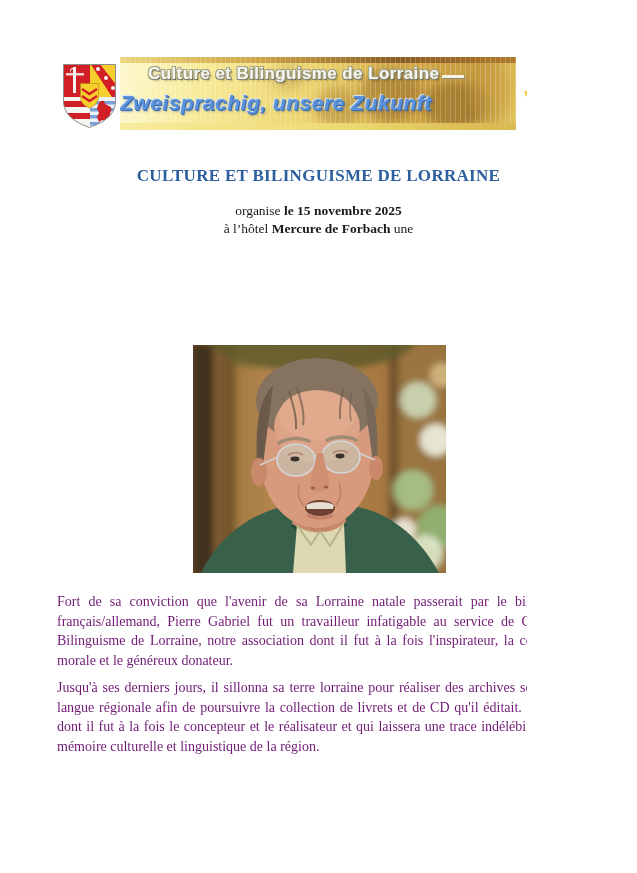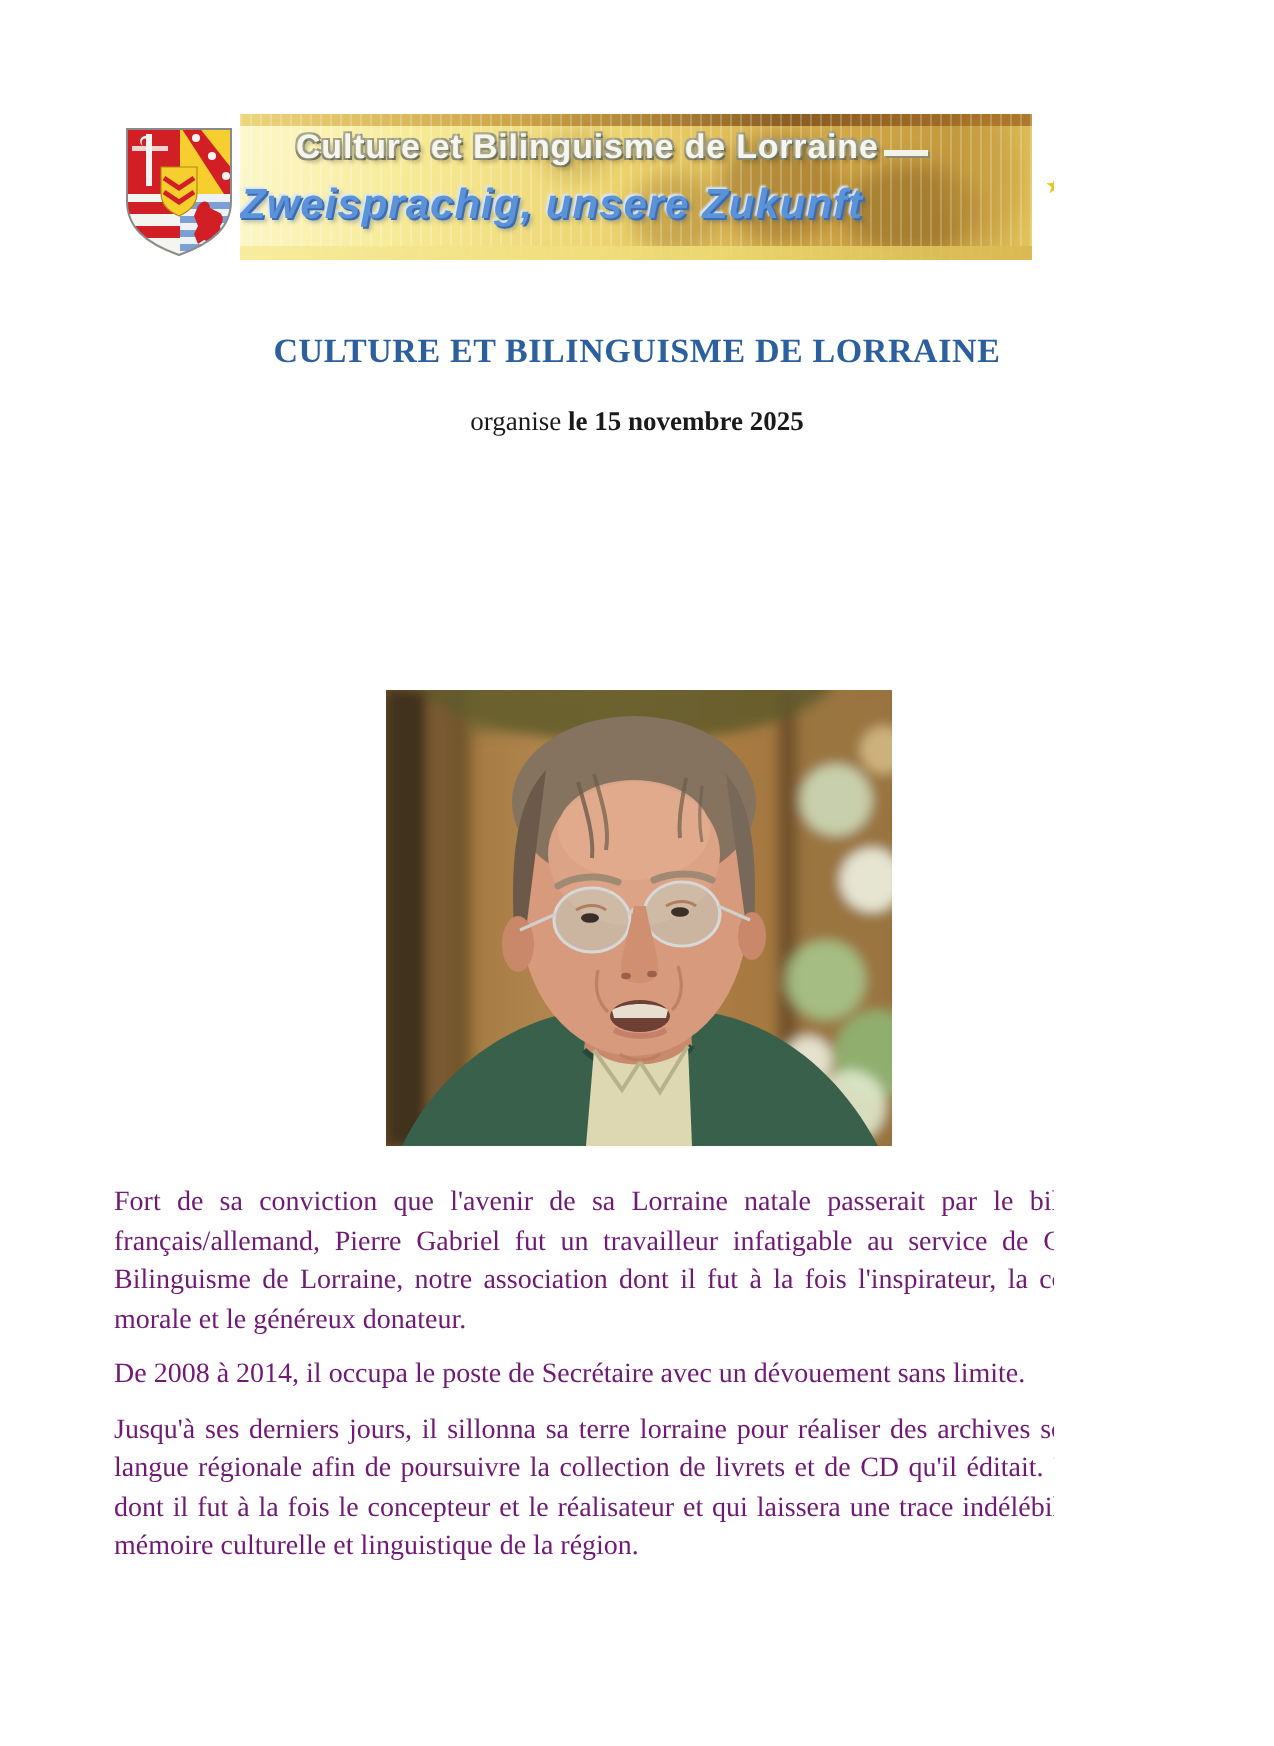--- a/index.html
+++ b/index.html
@@ -168,20 +168,21 @@
           <use href="#starS" x="34" y="34"></use>
           <use href="#starS" x="41" y="27"></use>
       </g>
     </svg>
   </div>
 
   <div class="doc-title">CULTURE ET BILINGUISME DE LORRAINE</div>
 
   <div class="intro">
     <div><span>organise </span><b>le 15 novembre 2025</b></div>
+    <div><span>à l’hôtel </span><b>Mercure de Forbach</b><span> une</span></div>
   </div>
 
 
   <svg class="photo" viewBox="0 0 253 228" xmlns="http://www.w3.org/2000/svg">
     <defs>
       <filter id="pblur" x="-20%" y="-20%" width="140%" height="140%">
           <feGaussianBlur stdDeviation="3"></feGaussianBlur>
         </filter>
       <filter id="pblur2" x="-40%" y="-40%" width="180%" height="180%">
           <feGaussianBlur stdDeviation="5"></feGaussianBlur>
@@ -265,17 +266,16 @@
       <ellipse cx="127" cy="163" rx="15" ry="8" fill="#6e3f33"></ellipse>
       <path d="M113,160 C120,156 135,156 141,160 L140,164 L114,164 Z" fill="#e8ded0"></path>
       <path d="M114,170 C121,174 134,174 140,170" fill="none" stroke="#c4806a" stroke-width="3"></path>
 
       <path d="M117,182 C122,186 132,186 137,182" fill="none" stroke="#bc7c5f" stroke-width="1.5" opacity=".8"></path>
     </g>
   </svg>
 
   <div class="bodytext">
     <p>Fort de sa conviction que l'avenir de sa Lorraine natale passerait par le bilinguisme français/allemand, Pierre Gabriel fut un travailleur infatigable au service de Culture et Bilinguisme de Lorraine, notre association dont il fut à la fois l'inspirateur, la conscience morale et le généreux donateur.</p>
-    <p>De 2008 à 2014, il occupa le poste de Secrétaire avec un dévouement sans limite.</p>
     <p>Jusqu'à ses derniers jours, il sillonna sa terre lorraine pour réaliser des archives sonores en langue régionale afin de poursuivre la collection de livrets et de CD qu'il éditait. Un projet dont il fut à la fois le concepteur et le réalisateur et qui laissera une trace indélébile dans la mémoire culturelle et linguistique de la région.</p>
   </div>
 
 </div>
 
 </body></html>

